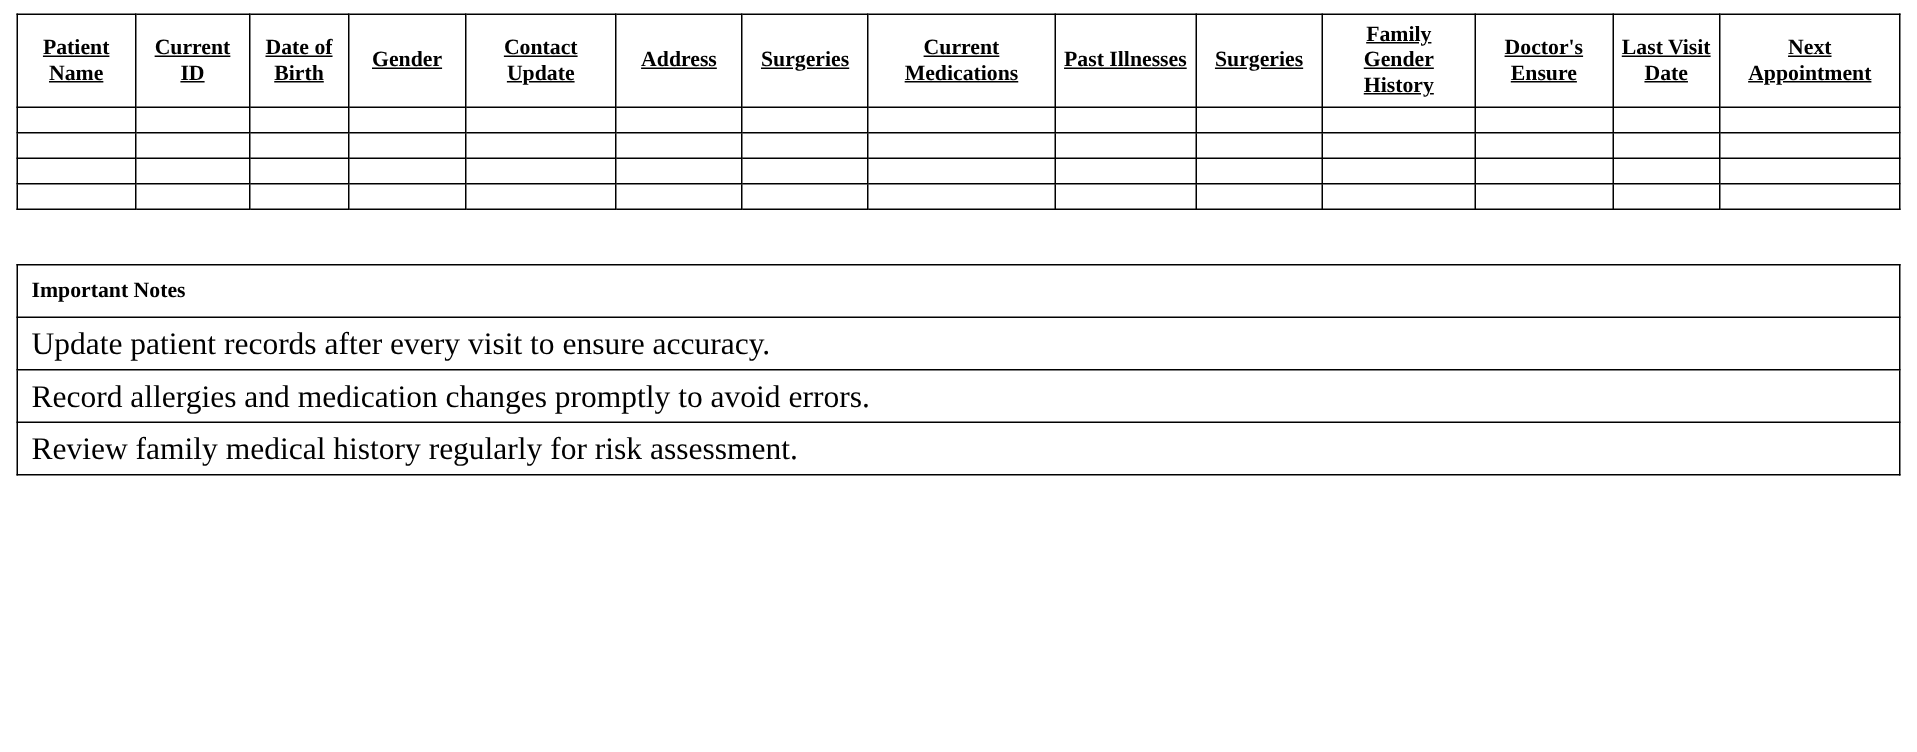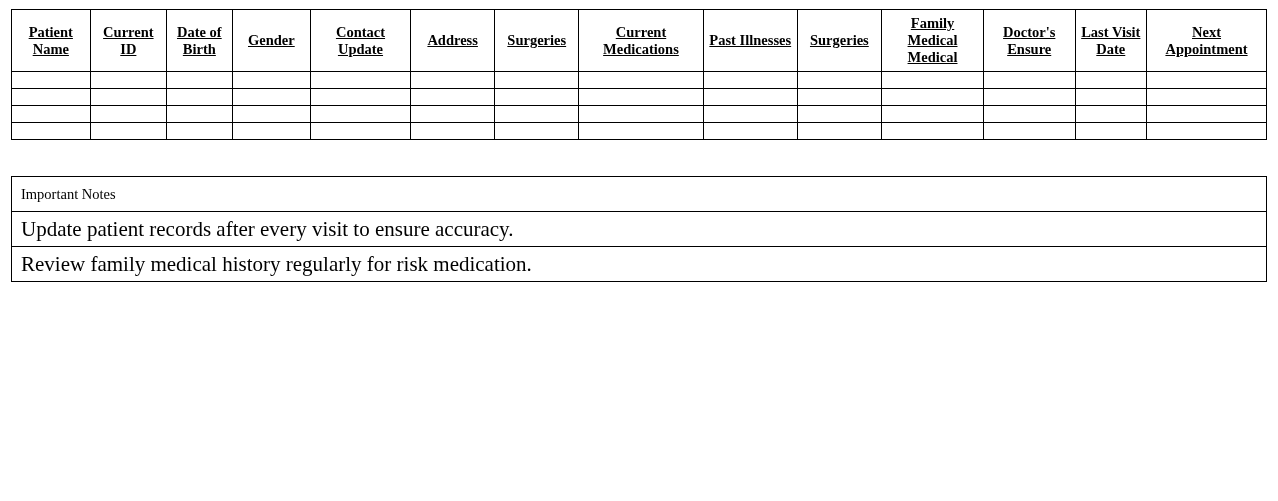--- a/index.html
+++ b/index.html
@@ -68,21 +68,21 @@
   }
   table.notes td {
     border: 1px solid #000000;
     padding: 4px 9px;
     font-size: 21px;
     line-height: 20px;
     height: 26px;
     vertical-align: middle;
   }
   table.notes td.notes-header {
-    font-weight: normal;
+    font-weight: bold;
     font-size: 14.5px;
   }
 </style>
 </head>
 <body>
 
 <div class="page">
 
   <div class="records-wrap">
     <table class="records">
@@ -107,21 +107,21 @@
           <th>Patient Name</th>
           <th>Current ID</th>
           <th>Date of Birth</th>
           <th>Gender</th>
           <th>Contact Update</th>
           <th>Address</th>
           <th>Surgeries</th>
           <th>Current Medications</th>
           <th>Past Illnesses</th>
           <th>Surgeries</th>
-          <th>Family Medical Medical</th>
+          <th>Family Gender History</th>
           <th>Doctor's Ensure</th>
           <th>Last Visit Date</th>
           <th>Next Appointment</th>
         </tr>
       </thead>
       <tbody>
         <tr>
           <td class="empty-cell"></td>
           <td class="empty-cell"></td>
           <td class="empty-cell"></td>
@@ -192,19 +192,22 @@
   <div class="notes-wrap">
     <table class="notes">
       <tbody>
         <tr>
           <td class="notes-header">Important Notes</td>
         </tr>
         <tr>
           <td>Update patient records after every visit to ensure accuracy.</td>
         </tr>
         <tr>
-          <td>Review family medical history regularly for risk medication.</td>
+          <td>Record allergies and medication changes promptly to avoid errors.</td>
+        </tr>
+        <tr>
+          <td>Review family medical history regularly for risk assessment.</td>
         </tr>
       </tbody>
     </table>
   </div>
 
 </div>
 
 </body></html>

